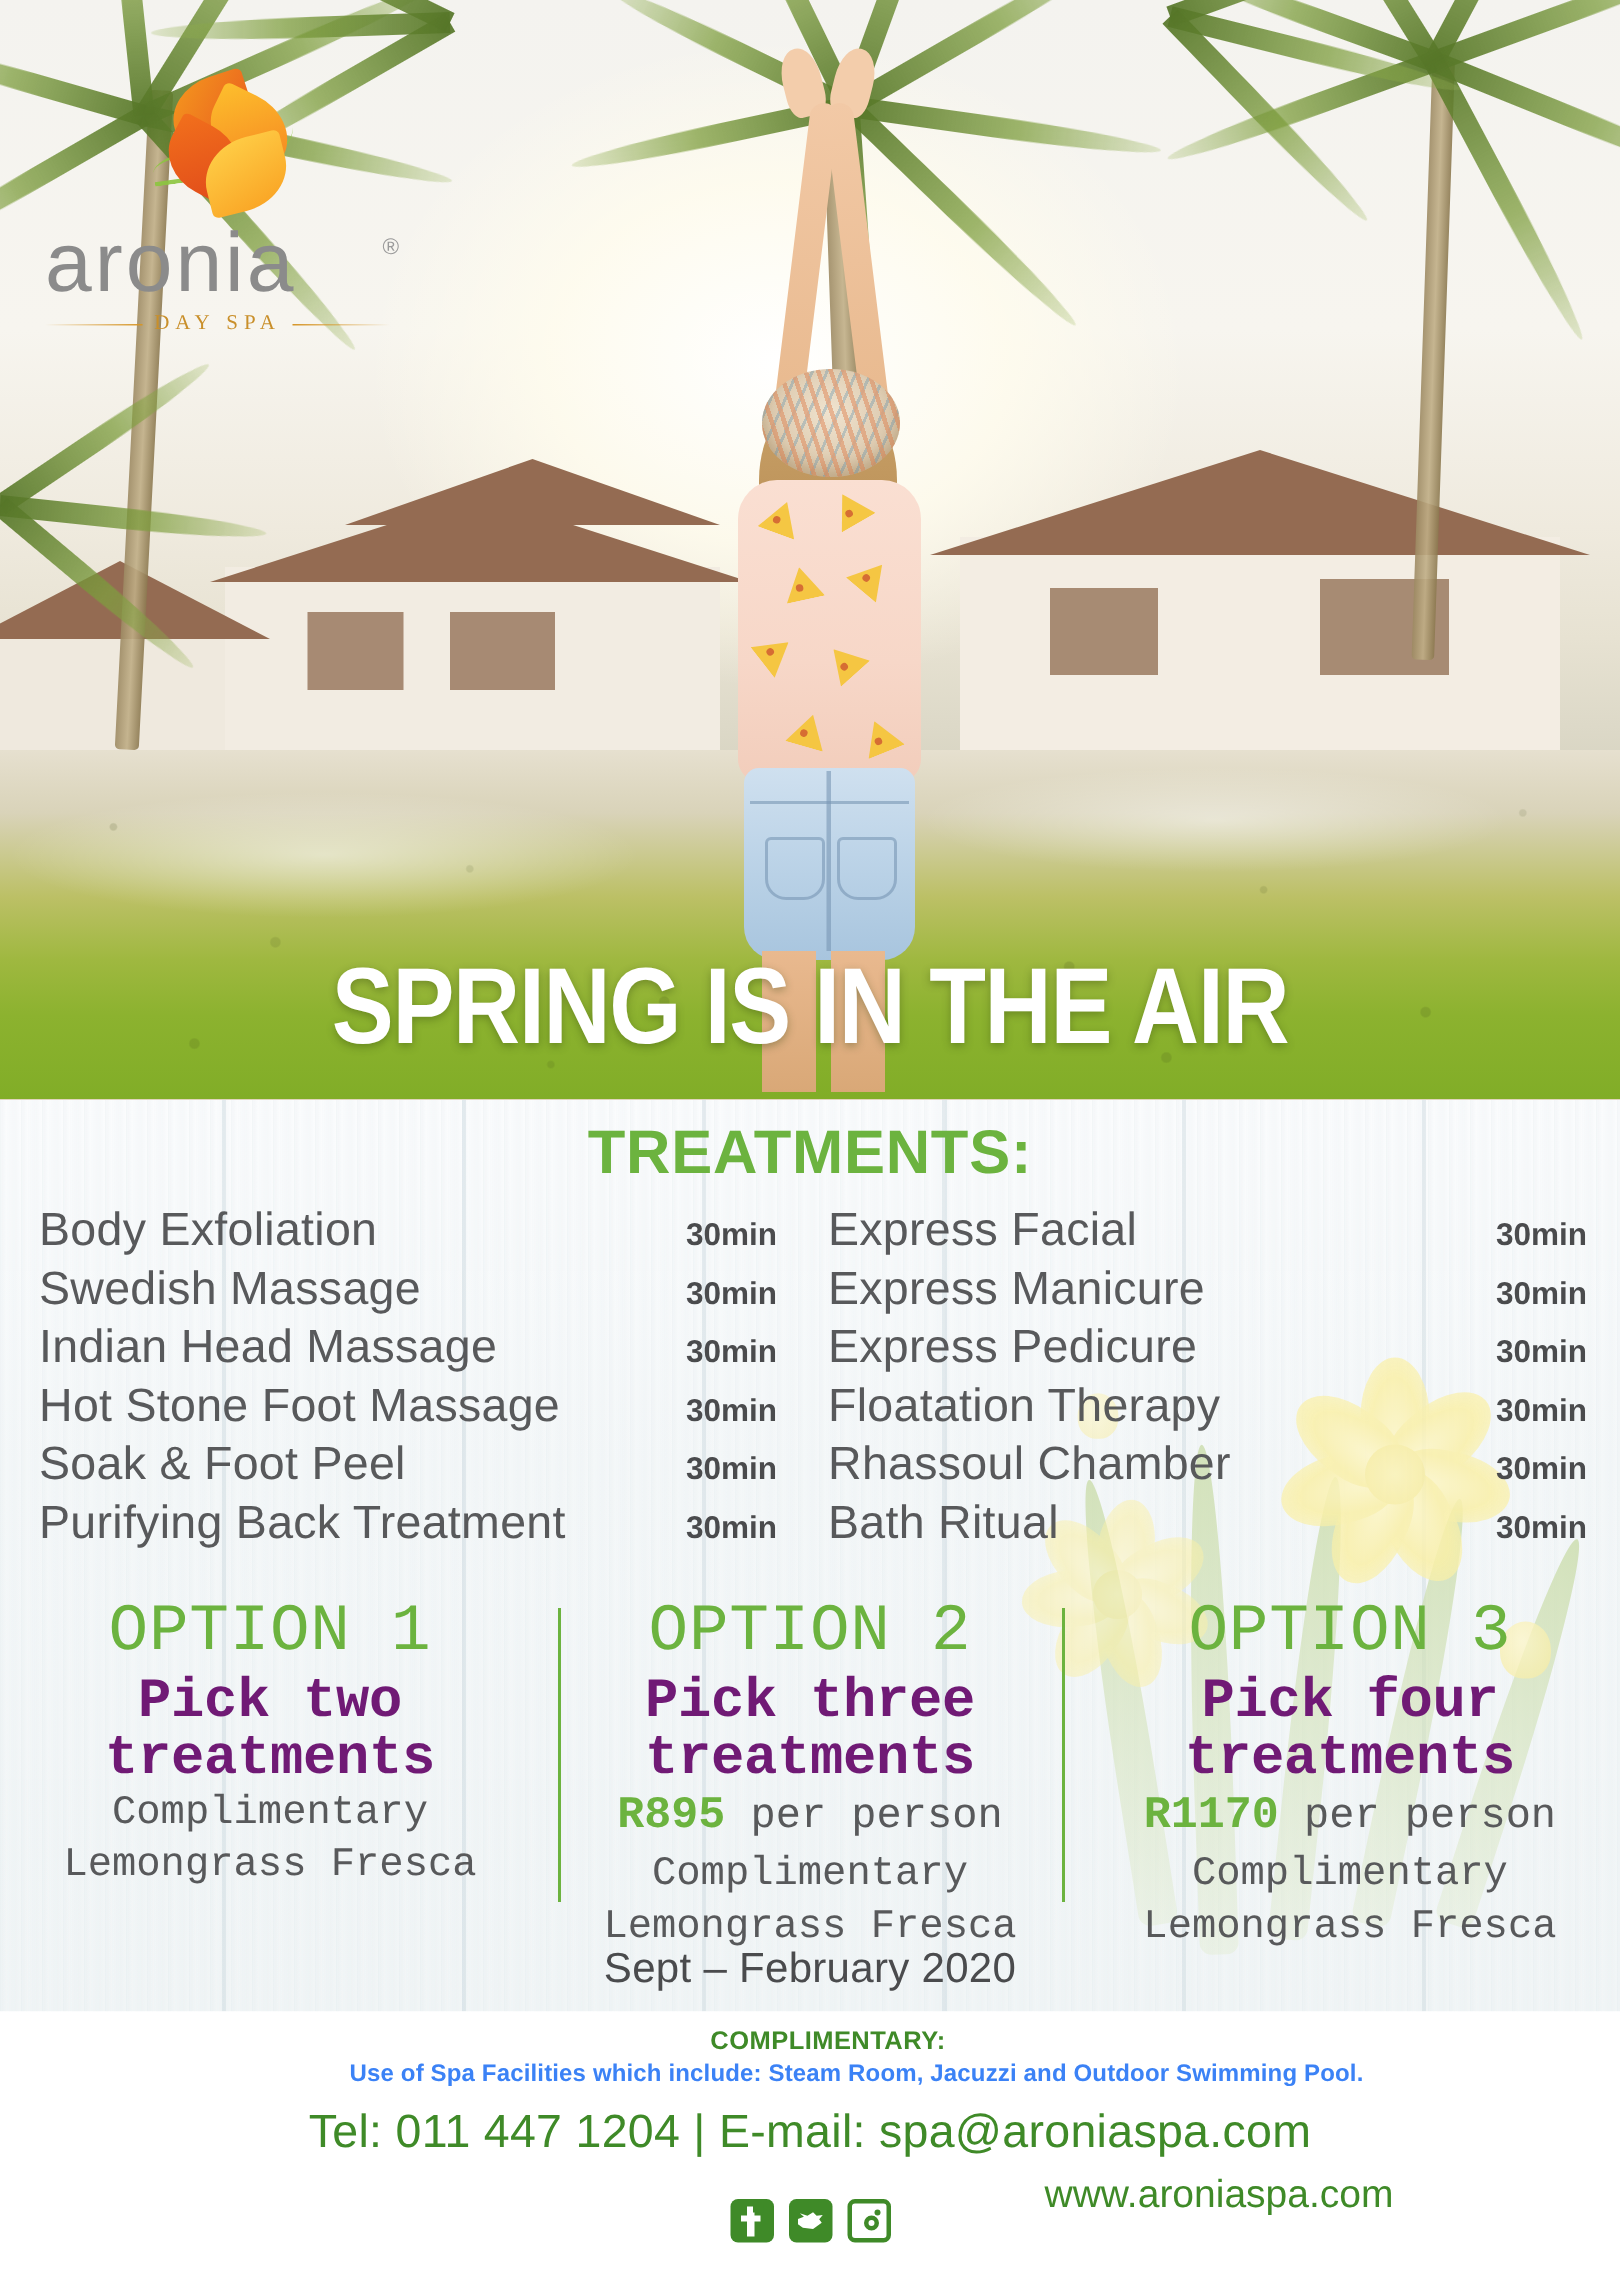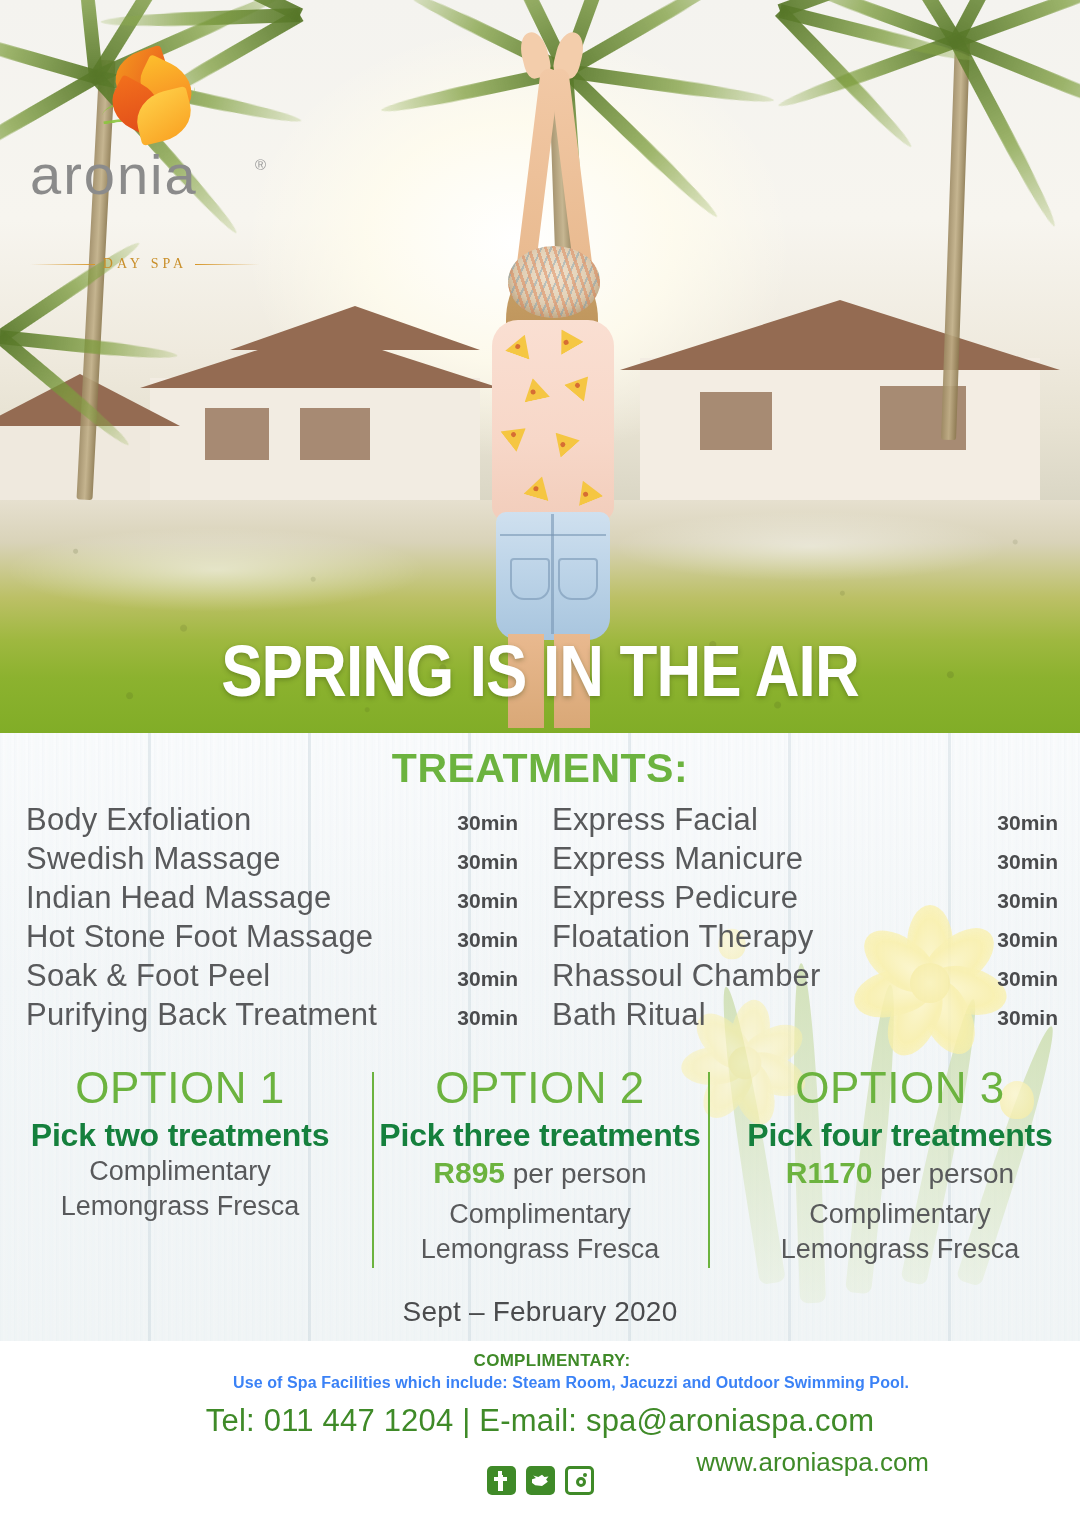--- a/index.html
+++ b/index.html
@@ -137,21 +137,21 @@
     position:absolute; left:10px; top:52px; width:84px; height:34px;
     border-top:3px solid #8cc63f; border-radius:60% 0 0 0; transform:rotate(6deg); opacity:.85;
   }
   .wordmark {
     position:absolute; left:0px; top:96px; width:230px;
     font-family:Liberation Sans, sans-serif;
     font-size:56px; font-weight:300; letter-spacing:2px;
     color:#8b8b8b; text-align:left; line-height:62px;
   }
   .reg { position:absolute; right:-6px; top:108px; font-size:15px; color:#9a9a9a; }
-  .dayspa-row { position:absolute; left:0; top:160px; width:230px; display:flex; align-items:center; gap:8px;margin-top:48px; }
+  .dayspa-row { position:absolute; left:0; top:160px; width:230px; display:flex; align-items:center; gap:8px; }
   .rule { flex:1; height:1px; background:linear-gradient(90deg,rgba(214,150,40,0),#d69628); }
   .rule.r2 { background:linear-gradient(90deg,#d69628,rgba(214,150,40,0)); }
   .dayspa {
     font-family:"Liberation Serif", serif; font-size:14px; letter-spacing:4px;
     color:#c98f2a; white-space:nowrap;
   }
 
   
   .wood {
     position:absolute; left:0; top:733px; width:1080px; height:608px;
@@ -206,26 +206,26 @@
   
   .tcols { position:absolute; left:0; top:802px; width:1080px; display:flex; }
   .tcol { width:50%; padding:0 22px 0 26px; }
   .tcol.right { padding-left:12px; padding-right:22px; }
   .trow { display:flex; align-items:baseline; justify-content:space-between; height:39px; }
   .tname { font-size:31px; font-weight:300; color:#58595b; letter-spacing:.2px; white-space:nowrap; }
   .tdur  { font-size:21px; font-weight:600; color:#4a4b4d; white-space:nowrap; }
 
   
   .options { position:absolute; left:0; top:1060px; width:1080px; display:flex; }
-  .opt { width:33.333%; text-align:center; position:relative; padding:0 14px; }
+  .opt { width:33.333%; text-align:center; position:relative; padding:0 14px;font-family:Liberation Mono, monospace; }
   .opt-div { position:absolute; top:12px; width:2px; height:196px; background:#6cb33f; }
   .opt-div.d1 { left:372px; }
   .opt-div.d2 { left:708px; }
   .opt-title { font-size:44px; font-weight:300; color:#6cb33f; letter-spacing:.5px; line-height:56px; }
-  .opt-pick { font-size:32px; font-weight:bold; color:#15803d; line-height:38px; letter-spacing:-.2px; }
+  .opt-pick { font-size:37px; font-weight:bold; color:#701a75; line-height:38px; letter-spacing:-.2px; }
   .opt-price-row { line-height:38px; }
   .opt-price { font-size:30px; font-weight:bold; color:#6cb33f; }
   .opt-per { font-size:28px; font-weight:300; color:#58595b; }
   .opt-comp { font-size:27px; font-weight:300; color:#58595b; line-height:35px; }
 
   
   .dates {
     position:absolute; left:0; top:1296px; width:1080px; text-align:center;
     font-size:28px; font-weight:300; color:#4a4b4d; letter-spacing:.2px;
   }

